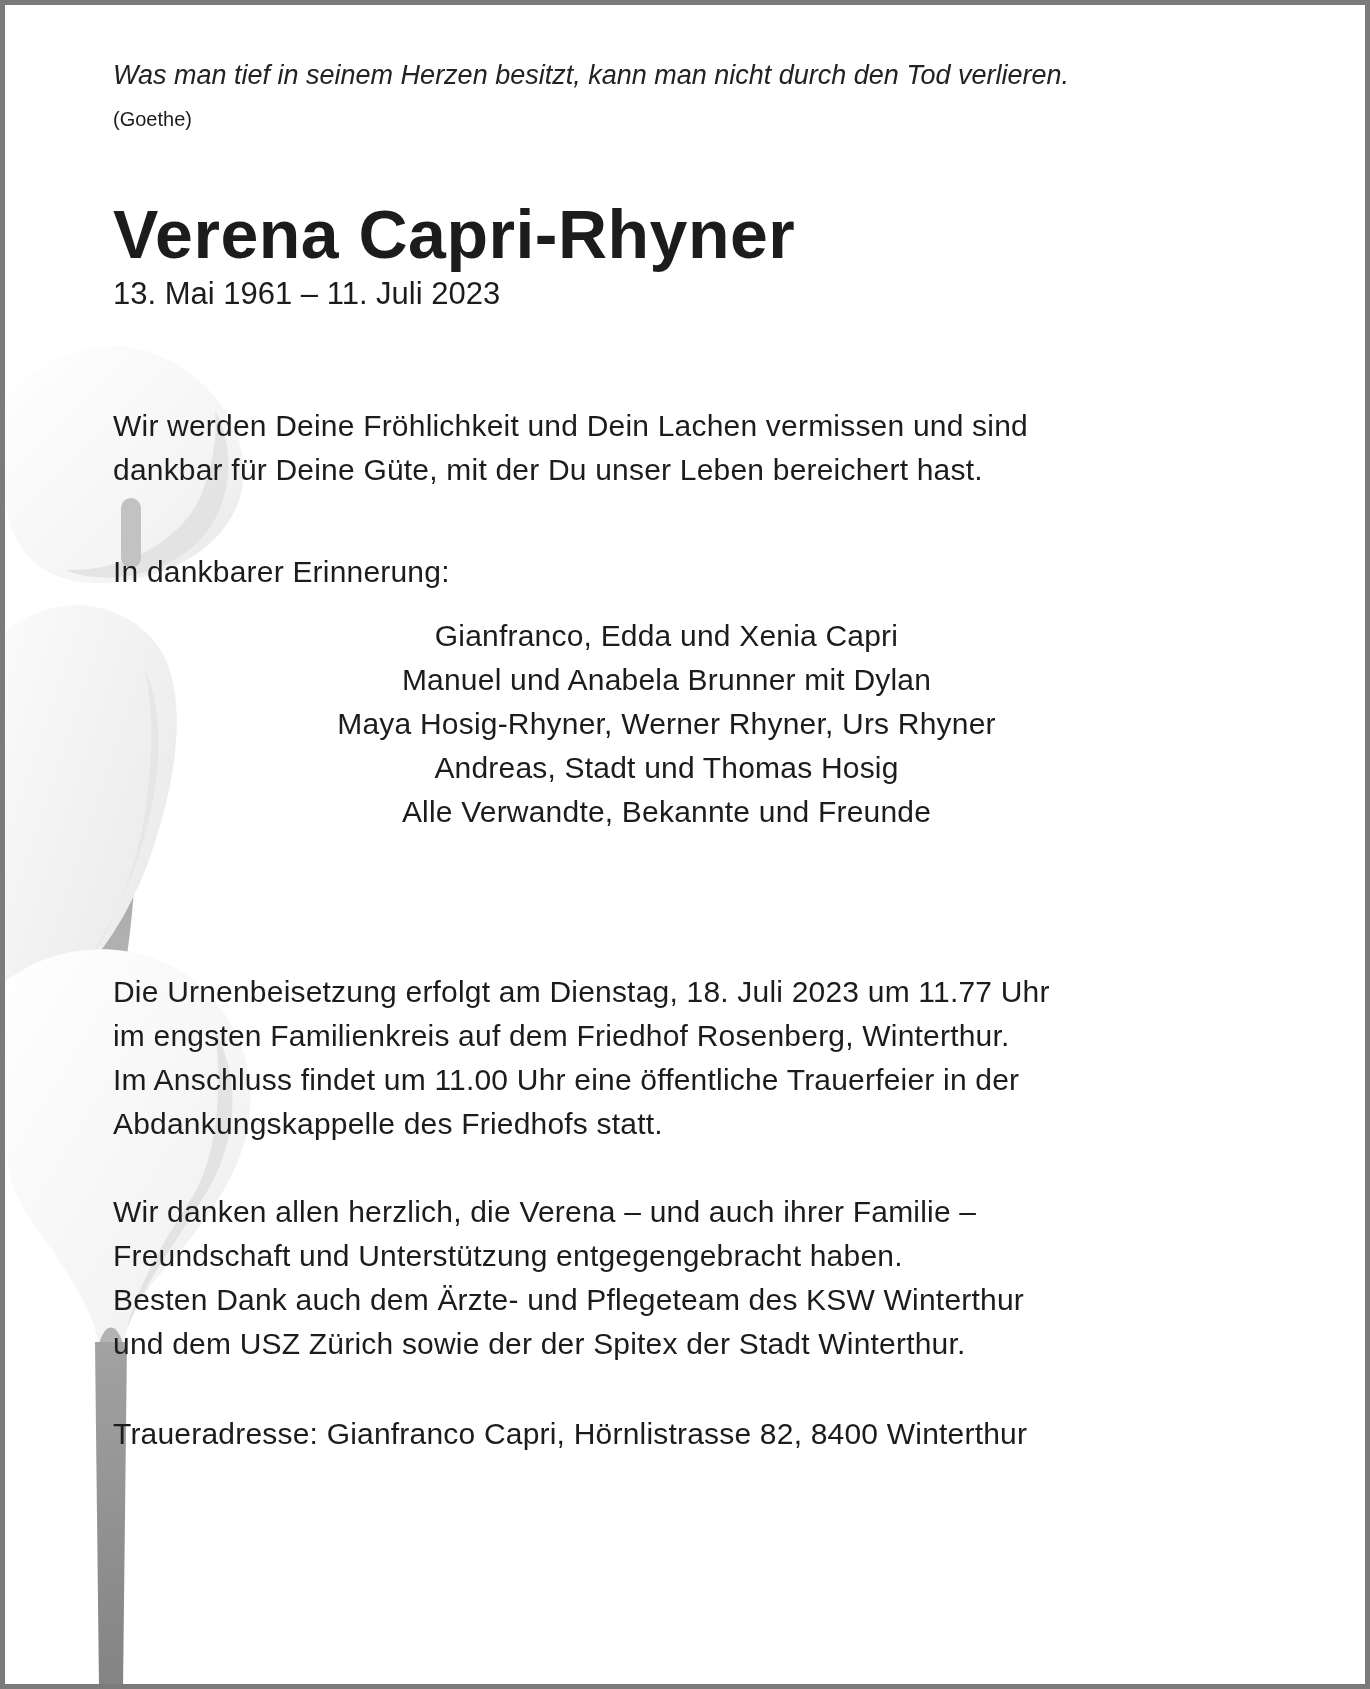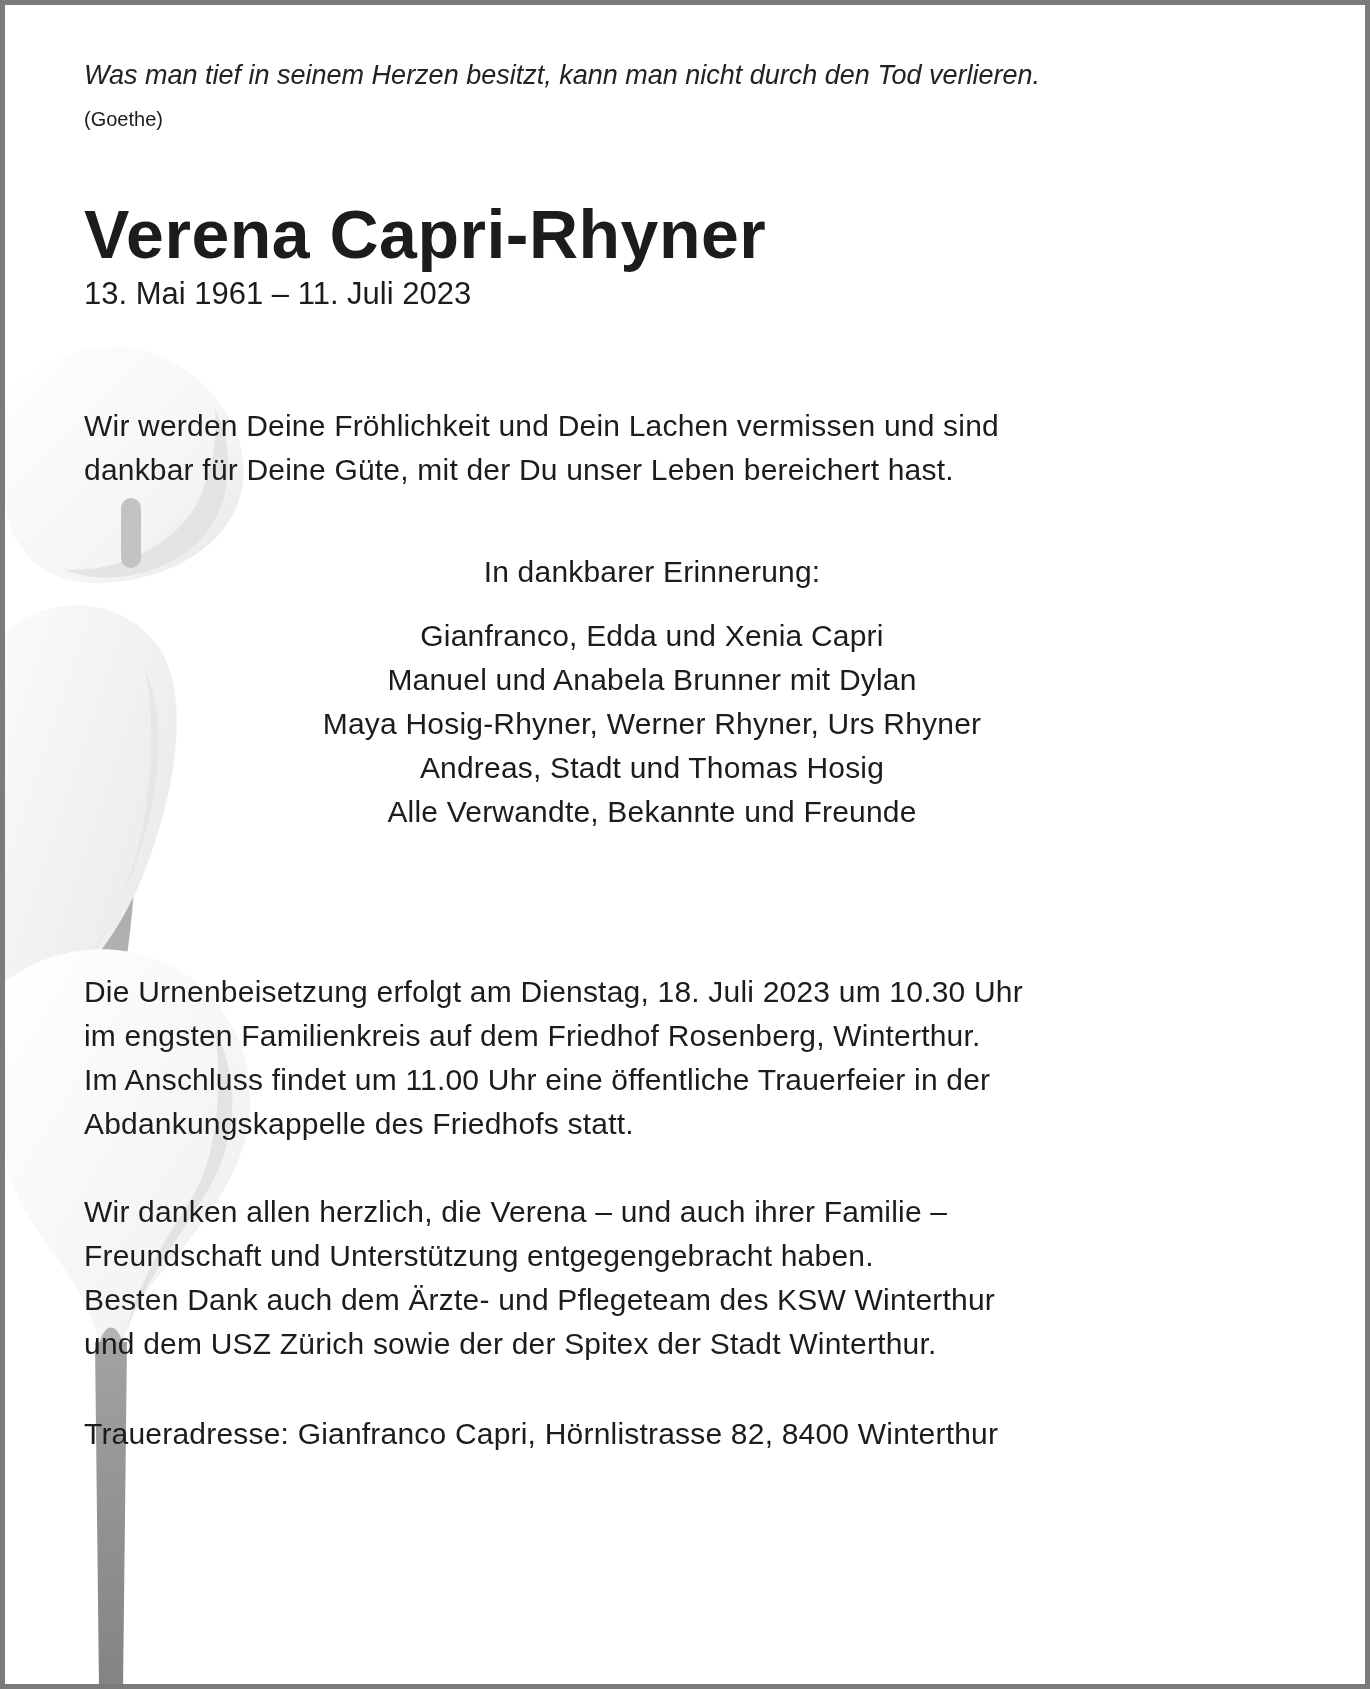--- a/index.html
+++ b/index.html
@@ -17,21 +17,21 @@
   .flowers {
     position: absolute;
     left: 0;
     top: 335px;
     width: 265px;
     height: 1349px;
     pointer-events: none;
   }
   .content {
     position: relative;
-    padding: 48px 145px 0 79px;
+    padding: 48px 145px 0 108px;
     z-index: 2;
   }
   .quote-line {
     font-size: 27px;
     font-style: italic;
     font-weight: 300;
     line-height: 44px;
     white-space: nowrap;
     color: #222222;
   }
@@ -54,21 +54,21 @@
     font-weight: 700;
     line-height: 75px;
     letter-spacing: 0.5px;
   }
   .dates {
     font-size: 31px;
     font-weight: 300;
     line-height: 44px;
   }
   .tribute { margin-top: 88px; }
-  .remembrance-title { margin-top: 58px; text-align: center; }
+  .remembrance-title { margin-top: 58px; }
   .mourners { margin-top: 20px; text-align: center; }
   .mourner-line {
     font-size: 30px;
     font-weight: 300;
     line-height: 44px;
     letter-spacing: 0.2px;
   }
   .service { margin-top: 136px; }
   .thanks  { margin-top: 44px; }
   .address { margin-top: 46px; }
@@ -130,21 +130,21 @@
     <div class="para remembrance-title">In dankbarer Erinnerung:</div>
 
     <div class="mourners">
       <div class="mourner-line">Gianfranco, Edda und Xenia Capri</div>
       <div class="mourner-line">Manuel und Anabela Brunner mit Dylan</div>
       <div class="mourner-line">Maya Hosig-Rhyner, Werner Rhyner, Urs Rhyner</div>
       <div class="mourner-line">Andreas, Stadt und Thomas Hosig</div>
       <div class="mourner-line">Alle Verwandte, Bekannte und Freunde</div>
     </div>
 
-    <div class="para service">Die Urnenbeisetzung erfolgt am Dienstag, 18. Juli 2023 um 10.30 Uhr
+    <div class="para service">Die Urnenbeisetzung erfolgt am Dienstag, 18. Juli 2023 um 11.77 Uhr
 im engsten Familienkreis auf dem Friedhof Rosenberg, Winterthur.
 Im Anschluss findet um 11.00 Uhr eine öffentliche Trauerfeier in der
 Abdankungskappelle des Friedhofs statt.</div>
 
     <div class="para thanks">Wir danken allen herzlich, die Verena – und auch ihrer Familie –
 Freundschaft und Unterstützung entgegengebracht haben.
 Besten Dank auch dem Ärzte- und Pflegeteam des KSW Winterthur
 und dem USZ Zürich sowie der der Spitex der Stadt Winterthur.</div>
 
     <div class="para address">Traueradresse: Gianfranco Capri, Hörnlistrasse 82, 8400 Winterthur</div>

